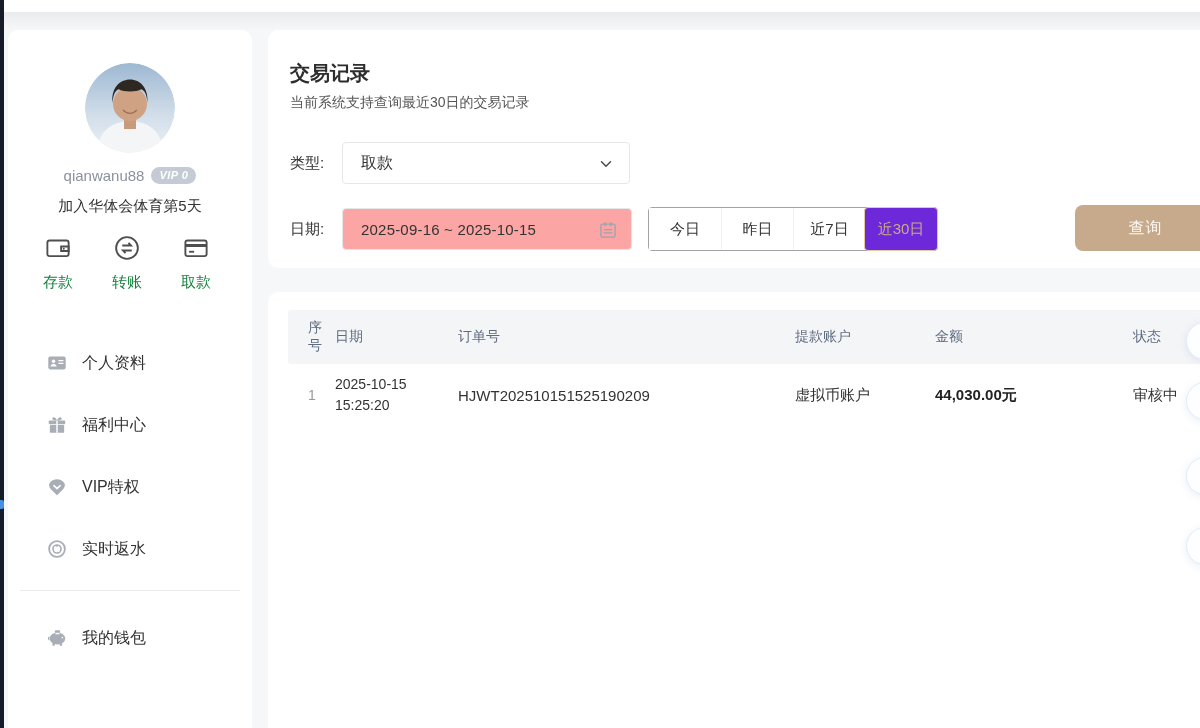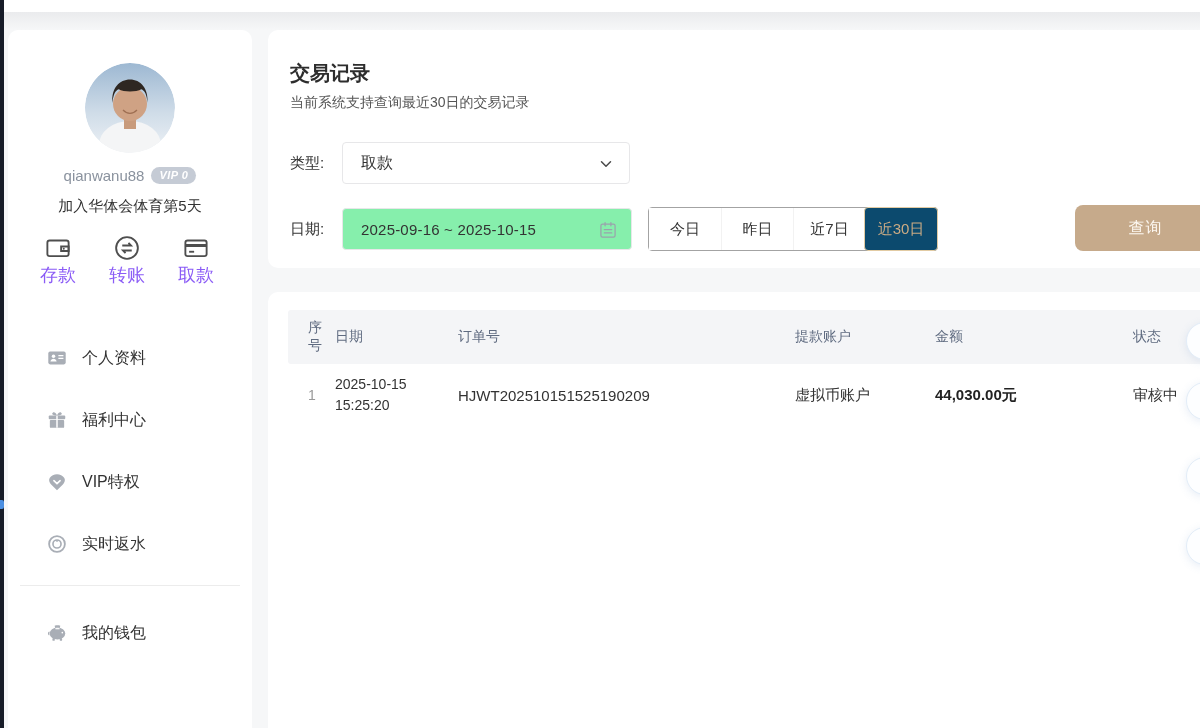--- a/index.html
+++ b/index.html
@@ -26,49 +26,49 @@
   
   .avatar { width:90px; height:90px; margin:33px auto 0; border-radius:50%; overflow:hidden; display:block; }
   .user-row { margin-top:14px; display:flex; align-items:center; justify-content:center; gap:7px; }
   .username { font-size:15px; color:#8a929e; }
   .vip-badge { background:#c5cbd5; color:#fff; font-size:11px; font-weight:bold; font-style:italic;
                padding:2px 8px 3px; border-radius:9px; letter-spacing:.5px; }
   .join-text { margin-top:13px; text-align:center; font-size:15px; color:#333; font-weight:500; }
   .quick-actions { margin:17px 30px 0 24px; display:flex; justify-content:space-between; }
   .quick-item { width:52px; display:flex; flex-direction:column; align-items:center; cursor:pointer; }
   .quick-item svg { width:30px; height:30px; }
-  .quick-label { font-size:18px; color:#8b5cf6; }
+  .quick-label { margin-top:10px; font-size:15px; color:#15803d; }
   .side-menu { margin-top:40px; }
   .menu-item { height:62px; display:flex; align-items:center; padding-left:38px; cursor:pointer; }
   .menu-item svg { width:22px; height:22px; margin-right:14px; flex:0 0 auto; }
   .menu-label { font-size:16px; color:#333; }
   .side-divider { height:1px; background:#ececec; margin:10px 12px 0; }
   .footer-item { margin-top:16px; }
 
   
   .page-title { position:absolute; left:22px; top:30px; font-size:20px; font-weight:bold; color:#2d2d2d; }
   .page-subtitle { position:absolute; left:22px; top:64px; font-size:14px; color:#555; }
   .filter-row { position:absolute; left:22px; display:flex; align-items:center; }
   .row-type { top:112px; }
   .row-date { top:177px; }
   .filter-label { font-size:15px; color:#333; width:52px; }
   .select-box { position:relative; width:288px; height:42px; border:1px solid #e7e7e9; border-radius:4px;
                 background:#fff; display:flex; align-items:center; padding:0 40px 0 18px; cursor:pointer; }
   .select-box .value { font-size:16px; color:#333; }
   .select-box .chev { position:absolute; right:14px; top:12px; width:18px; height:18px; }
   .date-box { position:relative; width:290px; height:42px; border:1px solid #e7e7e9; border-radius:4px;
-              background:#86efac; display:flex; align-items:center; padding:0 40px 0 18px; cursor:pointer; }
+              background:#fca5a5; display:flex; align-items:center; padding:0 40px 0 18px; cursor:pointer; }
   .date-box .value { font-size:15px; color:#333; letter-spacing:.2px; }
   .date-box .cal { position:absolute; right:13px; top:11px; width:20px; height:20px; }
   .range-group { display:flex; margin-left:16px; border:1px solid #a3a3a3; border-radius:4px; background:#fff; }
   .range-btn { width:72px; height:42px; display:flex; align-items:center; justify-content:center;
                font-size:15px; color:#333; cursor:pointer; background:#fff; border:none; }
   .range-btn + .range-btn { border-left:1px solid #f2f2f2; }
   .range-btn.active { margin:-1px; width:74px; height:44px; border:1px solid #e2cba3; border-radius:4px;
-                      color:#cbab84; background:#0c4a6e; z-index:1; }
+                      color:#cbab84; background:#6d28d9; z-index:1; }
   .search-btn { position:absolute; top:175px; left:807px; right:0; height:46px; background:#c6aa8b;
                 border:none; border-radius:8px; color:#fcf7f0; font-size:16px; cursor:pointer;
                 font-family:inherit; letter-spacing:1px; }
 
   
   .trow { display:flex; align-items:center; padding-left:20px; }
   .thead { margin:18px 0 0 20px; height:54px; background:#f4f5f7; border-radius:3px;
            padding-left:0; display:flex; align-items:center; }
   .thead .tcell { font-size:14px; color:#5f6b80; font-weight:500; }
   .tbody-row { margin-left:20px; min-height:62px; padding-left:0; }

